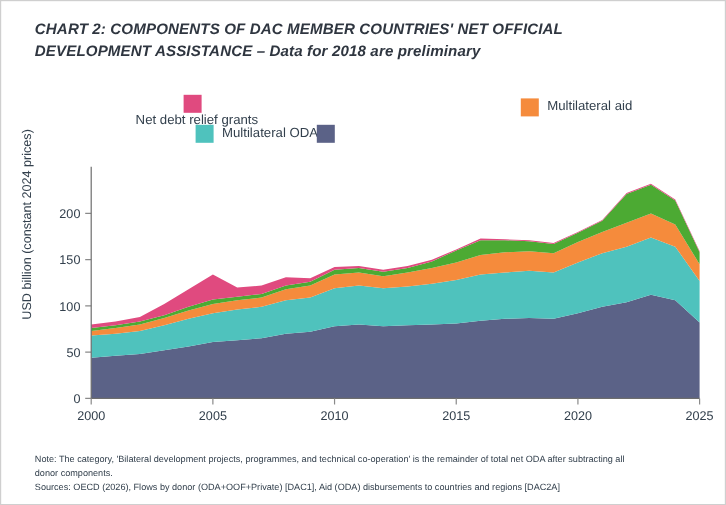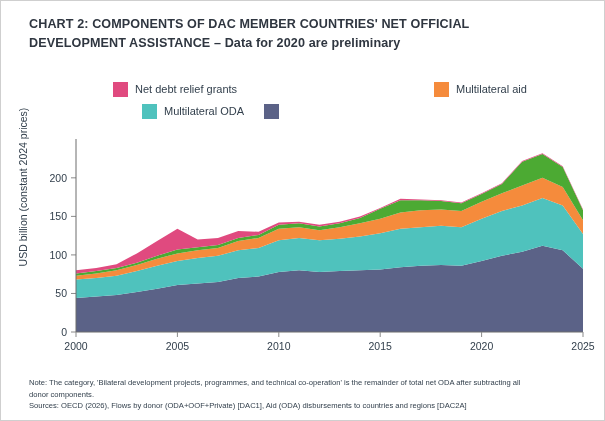--- a/index.html
+++ b/index.html
@@ -23,20 +23,21 @@
     border: 1px solid #cfcfcf;
   }
   
   #title {
     position: absolute;
     left: 28px;
     top: 14px;
     width: 530px;
     font-size: 12.6px;
     font-weight: bold;
+    font-style: italic;
     line-height: 19px;
     color: #2f3640;
     letter-spacing: 0.1px;
   }
   #title .line {
     display: block;
   }
   
   #legend {
     position: absolute;
@@ -64,24 +65,24 @@
     width: 15px;
     height: 15px;
     margin-right: 7px;
     flex: 0 0 auto;
   }
   .legend-label {
     font-size: 11px;
     color: #33404d;
   }
   
-  .li-0 { left: 17px; }
+  .li-0 { left: 17px; flex-direction: column; }
   .li-1 { left: 168px; }
   .li-2 { left: 338px; }
-  .li-3 { left: 10px; padding-left: 36px; }
+  .li-3 { left: 31px; padding-left: 36px; }
   .li-4 { left: 168px; }
 
   
   #plot-wrap {
     position: absolute;
     left: 0;
     top: 126px;
     width: 605px;
     height: 240px;
   }
@@ -118,21 +119,21 @@
   }
   #notes div { display: block; }
 </style>
 </head>
 <body>
 
 <div id="frame">
 
   <div id="title">
     <span class="line">CHART 2: COMPONENTS OF DAC MEMBER COUNTRIES' NET OFFICIAL</span>
-    <span class="line">DEVELOPMENT ASSISTANCE – Data for 2020 are preliminary</span>
+    <span class="line">DEVELOPMENT ASSISTANCE – Data for 2018 are preliminary</span>
   </div>
 
   <div id="legend">
     <div class="legend-row r1">
       <div class="legend-item li-0">
         <span class="legend-swatch" style="background:#e04a7f"></span>
         <span class="legend-label">Net debt relief grants</span>
       </div>
       <div class="legend-item li-2">
         <span class="legend-swatch" style="background:#f58b3c"></span>

